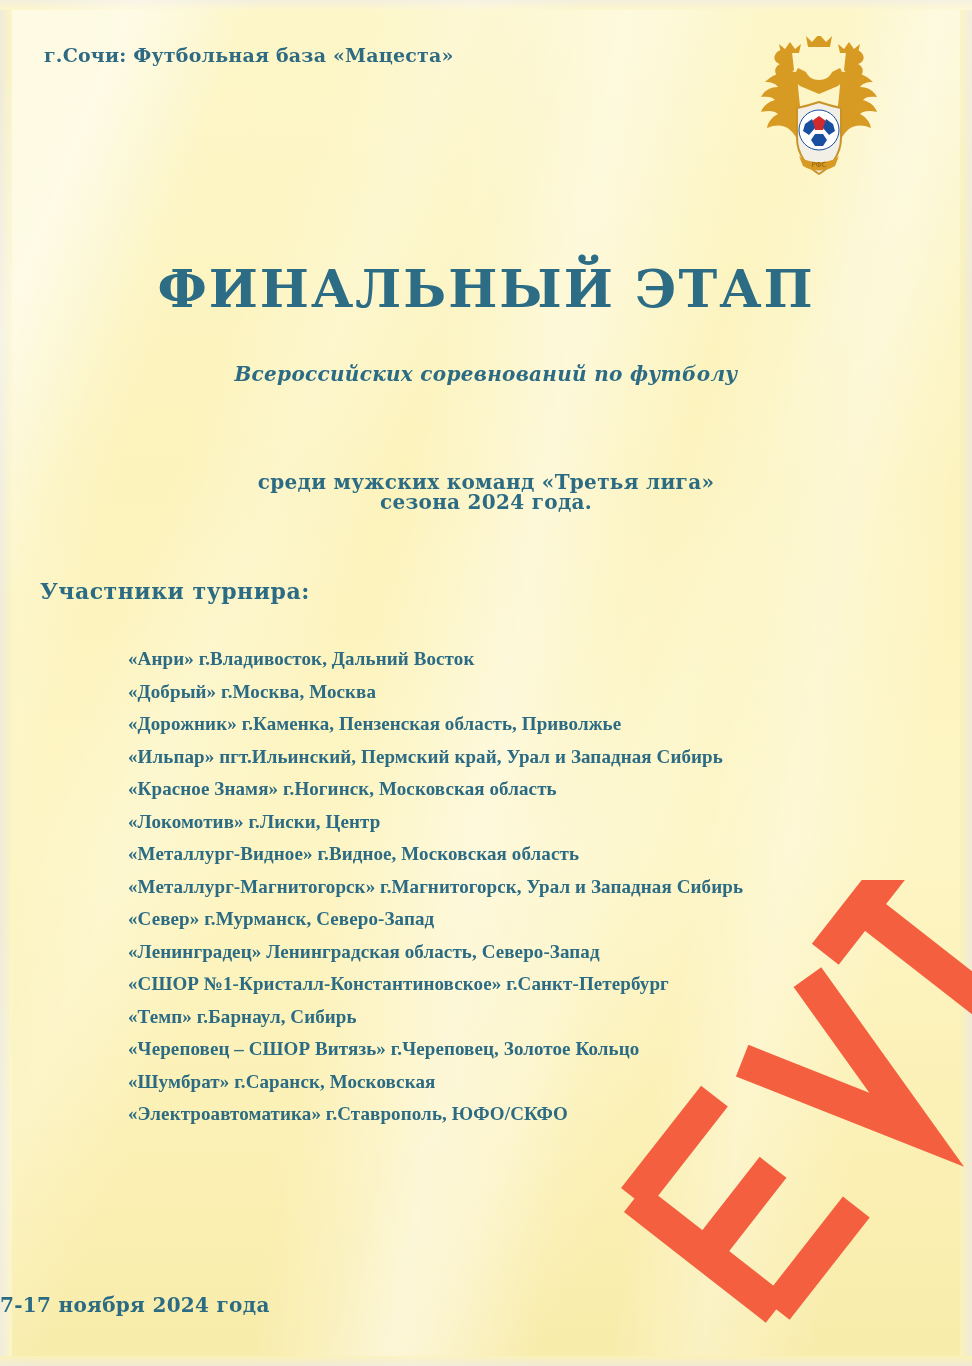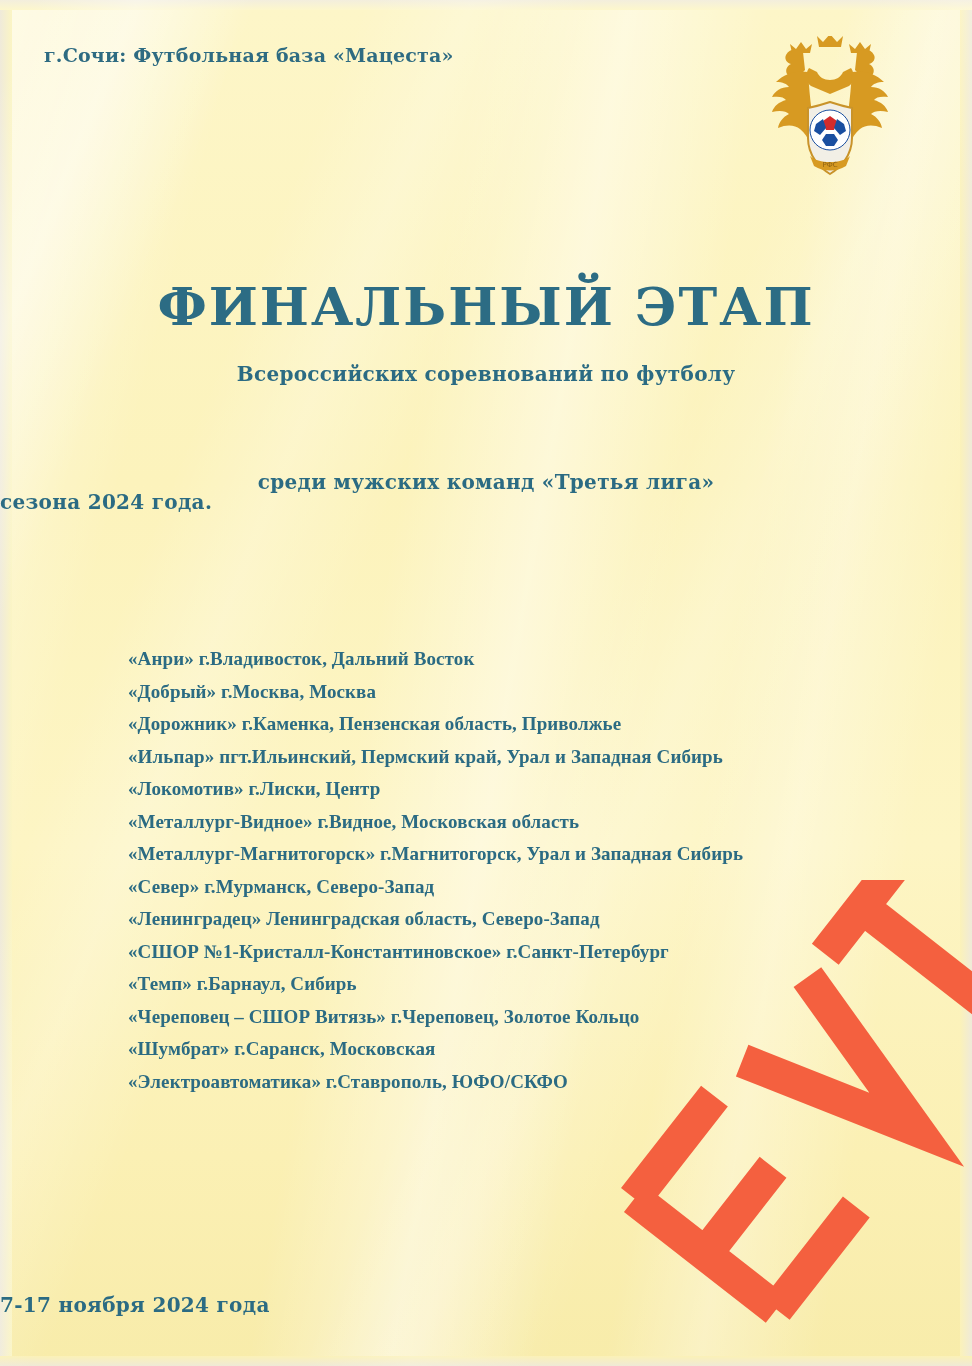--- a/index.html
+++ b/index.html
@@ -79,66 +79,68 @@
     font-family: "DejaVu Serif", serif;
     font-weight: 700;
     font-size: 19px;
     letter-spacing: 0.2px;
     color: #2e6b82;
     white-space: nowrap;
   }
 
   .emblem {
     position: absolute;
-    right: 77px;
+    right: 88px;
     top: 36px;
     width: 130px;
     height: 160px;
   }
 
   .title {
     position: absolute;
     left: 0;
     right: 0;
-    top: 276px;
+    top: 258px;
     text-align: center;
     font-family: "DejaVu Serif", serif;
     font-weight: 700;
     font-size: 52px;
     letter-spacing: 2px;
     color: #2c6c84;
   }
 
   .subtitle1 {
     position: absolute;
     left: 0; right: 0;
     top: 362px;
     text-align: center;
     font-family: "DejaVu Serif", serif;
     font-weight: 700;
     font-size: 20px;
     color: #2b6b83;
     letter-spacing: 0.3px;
+    font-style: italic;
   }
   .subtitle2 {
     position: absolute;
     left: 0; right: 0;
     top: 426px;
     text-align: center;
     font-family: "DejaVu Serif", serif;
     font-weight: 700;
     font-size: 20px;
     color: #2b6b83;
     letter-spacing: 0.3px;
     margin-top: 44px;
   }
   .subtitle3 {
     position: absolute;
     left: 0; right: 0;
     top: 490px;
+    text-align: center;
     font-family: "DejaVu Serif", serif;
     font-weight: 700;
     font-size: 20px;
     color: #2b6b83;
     letter-spacing: 0.3px;
   }
 
   .participants-label {
     position: absolute;
     left: 40px;
@@ -235,26 +237,28 @@
       <path d="M45 120 c8 8 32 8 40 0 l-4 10 c-10 6 -22 6 -32 0 z" fill="#d79a22"></path>
       <text x="65" y="131" text-anchor="middle" font-family="DejaVu Sans, sans-serif" font-size="7" fill="#8a5f12">РФС</text>
     </svg>
   </div>
 
   <div class="title">ФИНАЛЬНЫЙ ЭТАП</div>
   <div class="subtitle1">Всероссийских соревнований по футболу</div>
   <div class="subtitle2">среди мужских команд «Третья лига»</div>
   <div class="subtitle3">сезона 2024 года.</div>
 
+  <div class="participants-label">Участники турнира:</div>
 
   <ul class="team-list">
     <li>«Анри» г.Владивосток, Дальний Восток</li>
     <li>«Добрый» г.Москва, Москва</li>
     <li>«Дорожник» г.Каменка, Пензенская область, Приволжье</li>
     <li>«Ильпар» пгт.Ильинский, Пермский край, Урал и Западная Сибирь</li>
+    <li>«Красное Знамя» г.Ногинск, Московская область</li>
     <li>«Локомотив» г.Лиски, Центр</li>
     <li>«Металлург-Видное» г.Видное, Московская область</li>
     <li>«Металлург-Магнитогорск» г.Магнитогорск, Урал и Западная Сибирь</li>
     <li>«Север» г.Мурманск, Северо-Запад</li>
     <li>«Ленинградец» Ленинградская область, Северо-Запад</li>
     <li>«СШОР №1-Кристалл-Константиновское» г.Санкт-Петербург</li>
     <li>«Темп» г.Барнаул, Сибирь</li>
     <li>«Череповец – СШОР Витязь» г.Череповец, Золотое Кольцо</li>
     <li>«Шумбрат» г.Саранск, Московская</li>
     <li>«Электроавтоматика» г.Ставрополь, ЮФО/СКФО</li>

